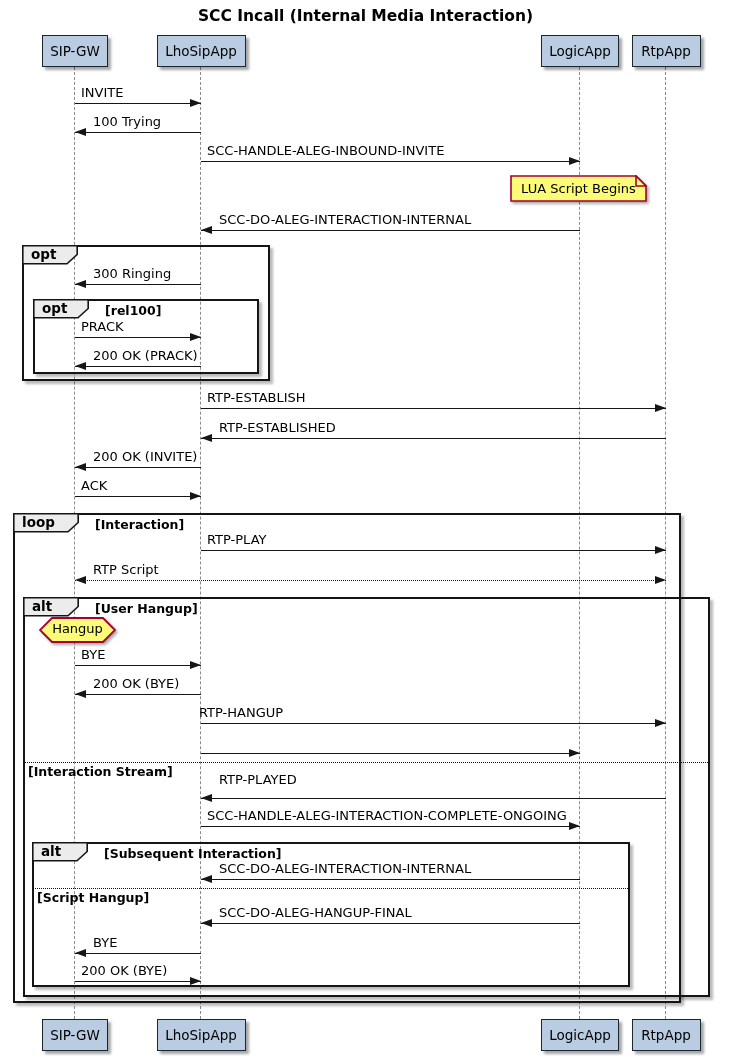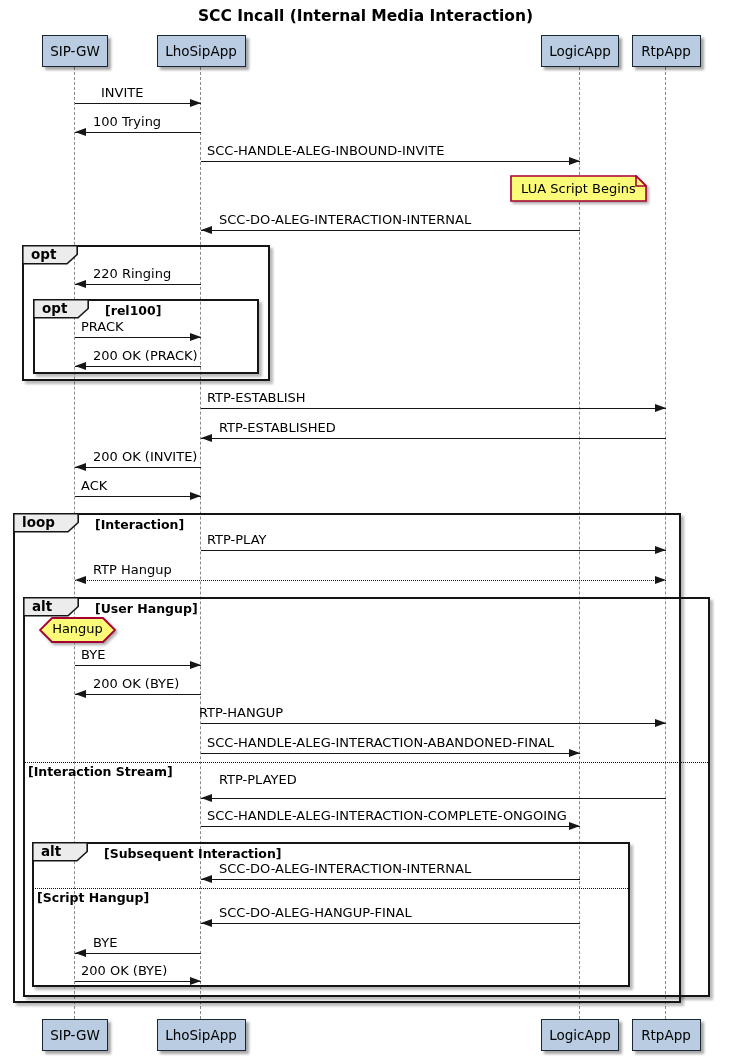--- a/index.html
+++ b/index.html
@@ -101,33 +101,33 @@
     <div class="divlabel" style="left: 37px; top: 890px;">[Script Hangup]</div>
     <div class="shape" style="left: 510px; top: 175px; width: 137px; height: 27px;"><svg width="137" height="27" xmlns="http://www.w3.org/2000/svg">
         <path d="M1,1 H126 L136,11 V26 H1 Z" fill="#FBFB77" stroke="#A80036" stroke-width="1.6"></path>
         <path d="M126,1 V11 H136 Z" fill="#FBFB77" stroke="#A80036" stroke-width="1.6"></path>
       </svg><span>LUA Script Begins</span></div>
     <div class="shape" style="left: 39px; top: 617px; width: 77px; height: 22px;"><svg width="77" height="26" xmlns="http://www.w3.org/2000/svg">
         <polygon points="13,1 64,1 76,13 64,25 13,25 1,13" fill="#FBFB77" stroke="#A80036" stroke-width="1.8"></polygon>
       </svg><span>Hangup</span></div>
     <div class="mline" style="left: 75px; top: 103px; width: 126px;"></div>
     <div class="head r" style="top: 99px; left: 190px;"></div>
-    <div class="mlabel" style="left: 81px; top: 85px; margin-left: 20px;">INVITE</div>
+    <div class="mlabel" style="left: 81px; top: 85px;">INVITE</div>
     <div class="mline" style="left: 75px; top: 132px; width: 126px;"></div>
     <div class="head l" style="top: 128px; left: 75px;"></div>
     <div class="mlabel" style="left: 93px; top: 114px;">100 Trying</div>
     <div class="mline" style="left: 201px; top: 161px; width: 379px;"></div>
     <div class="head r" style="top: 157px; left: 569px;"></div>
     <div class="mlabel" style="left: 207px; top: 143px;">SCC-HANDLE-ALEG-INBOUND-INVITE</div>
     <div class="mline" style="left: 201px; top: 230px; width: 379px;"></div>
     <div class="head l" style="top: 226px; left: 201px;"></div>
     <div class="mlabel" style="left: 219px; top: 212px;">SCC-DO-ALEG-INTERACTION-INTERNAL</div>
     <div class="mline" style="left: 75px; top: 284px; width: 126px;"></div>
     <div class="head l" style="top: 280px; left: 75px;"></div>
-    <div class="mlabel" style="left: 93px; top: 266px;">220 Ringing</div>
+    <div class="mlabel" style="left: 93px; top: 266px;">300 Ringing</div>
     <div class="mline" style="left: 75px; top: 337px; width: 126px;"></div>
     <div class="head r" style="top: 333px; left: 190px;"></div>
     <div class="mlabel" style="left: 81px; top: 319px;">PRACK</div>
     <div class="mline" style="left: 75px; top: 366px; width: 126px;"></div>
     <div class="head l" style="top: 362px; left: 75px;"></div>
     <div class="mlabel" style="left: 93px; top: 348px;">200 OK (PRACK)</div>
     <div class="mline" style="left: 201px; top: 408px; width: 465px;"></div>
     <div class="head r" style="top: 404px; left: 655px;"></div>
     <div class="mlabel" style="left: 207px; top: 390px;">RTP-ESTABLISH</div>
     <div class="mline" style="left: 201px; top: 438px; width: 465px;"></div>
@@ -138,33 +138,32 @@
     <div class="mlabel" style="left: 93px; top: 449px;">200 OK (INVITE)</div>
     <div class="mline" style="left: 75px; top: 496px; width: 126px;"></div>
     <div class="head r" style="top: 492px; left: 190px;"></div>
     <div class="mlabel" style="left: 81px; top: 478px;">ACK</div>
     <div class="mline" style="left: 201px; top: 550px; width: 465px;"></div>
     <div class="head r" style="top: 546px; left: 655px;"></div>
     <div class="mlabel" style="left: 207px; top: 532px;">RTP-PLAY</div>
     <div class="mline dot" style="left: 75px; top: 580px; width: 591px;"></div>
     <div class="head r" style="top: 576px; left: 655px;"></div>
     <div class="head l" style="top: 576px; left: 75px;"></div>
-    <div class="mlabel" style="left: 93px; top: 562px;">RTP Hangup</div>
+    <div class="mlabel" style="left: 93px; top: 562px;">RTP Script</div>
     <div class="mline" style="left: 75px; top: 665px; width: 126px;"></div>
     <div class="head r" style="top: 661px; left: 190px;"></div>
     <div class="mlabel" style="left: 81px; top: 647px;">BYE</div>
     <div class="mline" style="left: 75px; top: 694px; width: 126px;"></div>
     <div class="head l" style="top: 690px; left: 75px;"></div>
     <div class="mlabel" style="left: 93px; top: 676px;">200 OK (BYE)</div>
     <div class="mline" style="left: 201px; top: 723px; width: 465px;"></div>
     <div class="head r" style="top: 719px; left: 655px;"></div>
     <div class="mlabel" style="left: 199px; top: 705px;">RTP-HANGUP</div>
     <div class="mline" style="left: 201px; top: 753px; width: 379px;"></div>
     <div class="head r" style="top: 749px; left: 569px;"></div>
-    <div class="mlabel" style="left: 207px; top: 735px;">SCC-HANDLE-ALEG-INTERACTION-ABANDONED-FINAL</div>
     <div class="mline" style="left: 201px; top: 798px; width: 465px;"></div>
     <div class="head l" style="top: 794px; left: 201px;"></div>
     <div class="mlabel" style="left: 219px; top: 772px;">RTP-PLAYED</div>
     <div class="mline" style="left: 201px; top: 826px; width: 379px;"></div>
     <div class="head r" style="top: 822px; left: 569px;"></div>
     <div class="mlabel" style="left: 207px; top: 808px;">SCC-HANDLE-ALEG-INTERACTION-COMPLETE-ONGOING</div>
     <div class="mline" style="left: 201px; top: 879px; width: 379px;"></div>
     <div class="head l" style="top: 875px; left: 201px;"></div>
     <div class="mlabel" style="left: 219px; top: 861px;">SCC-DO-ALEG-INTERACTION-INTERNAL</div>
     <div class="mline" style="left: 201px; top: 923px; width: 379px;"></div>

